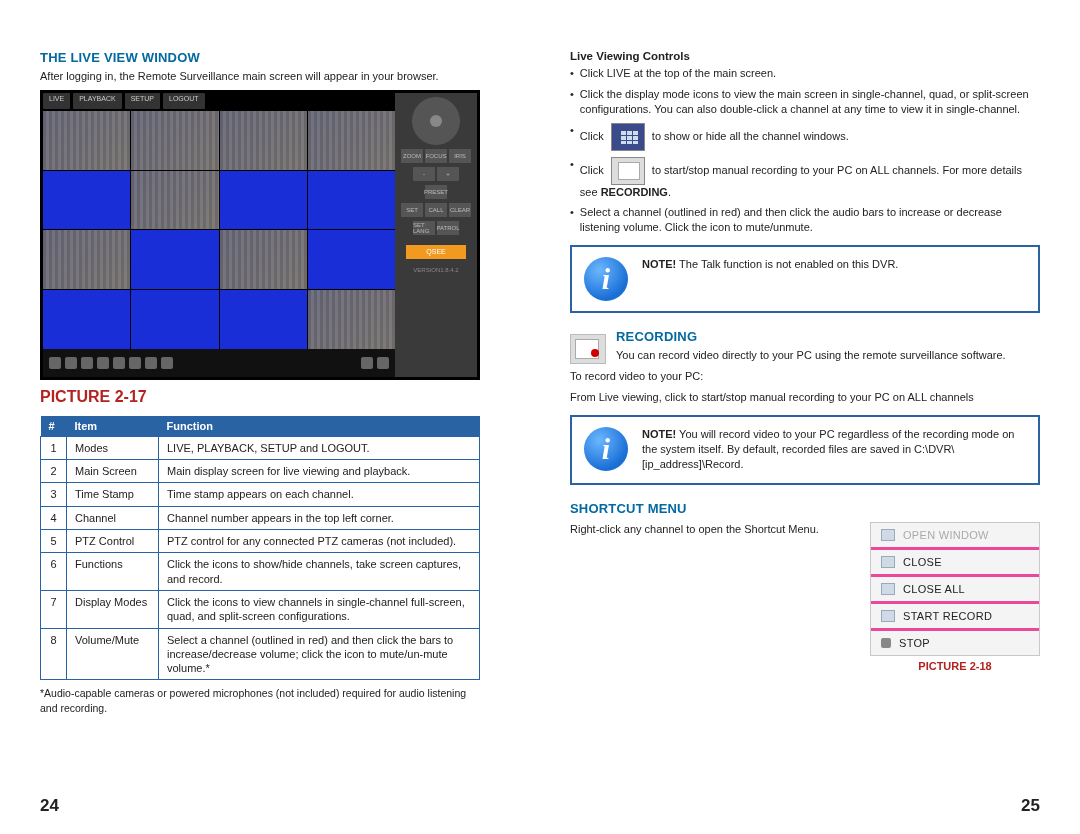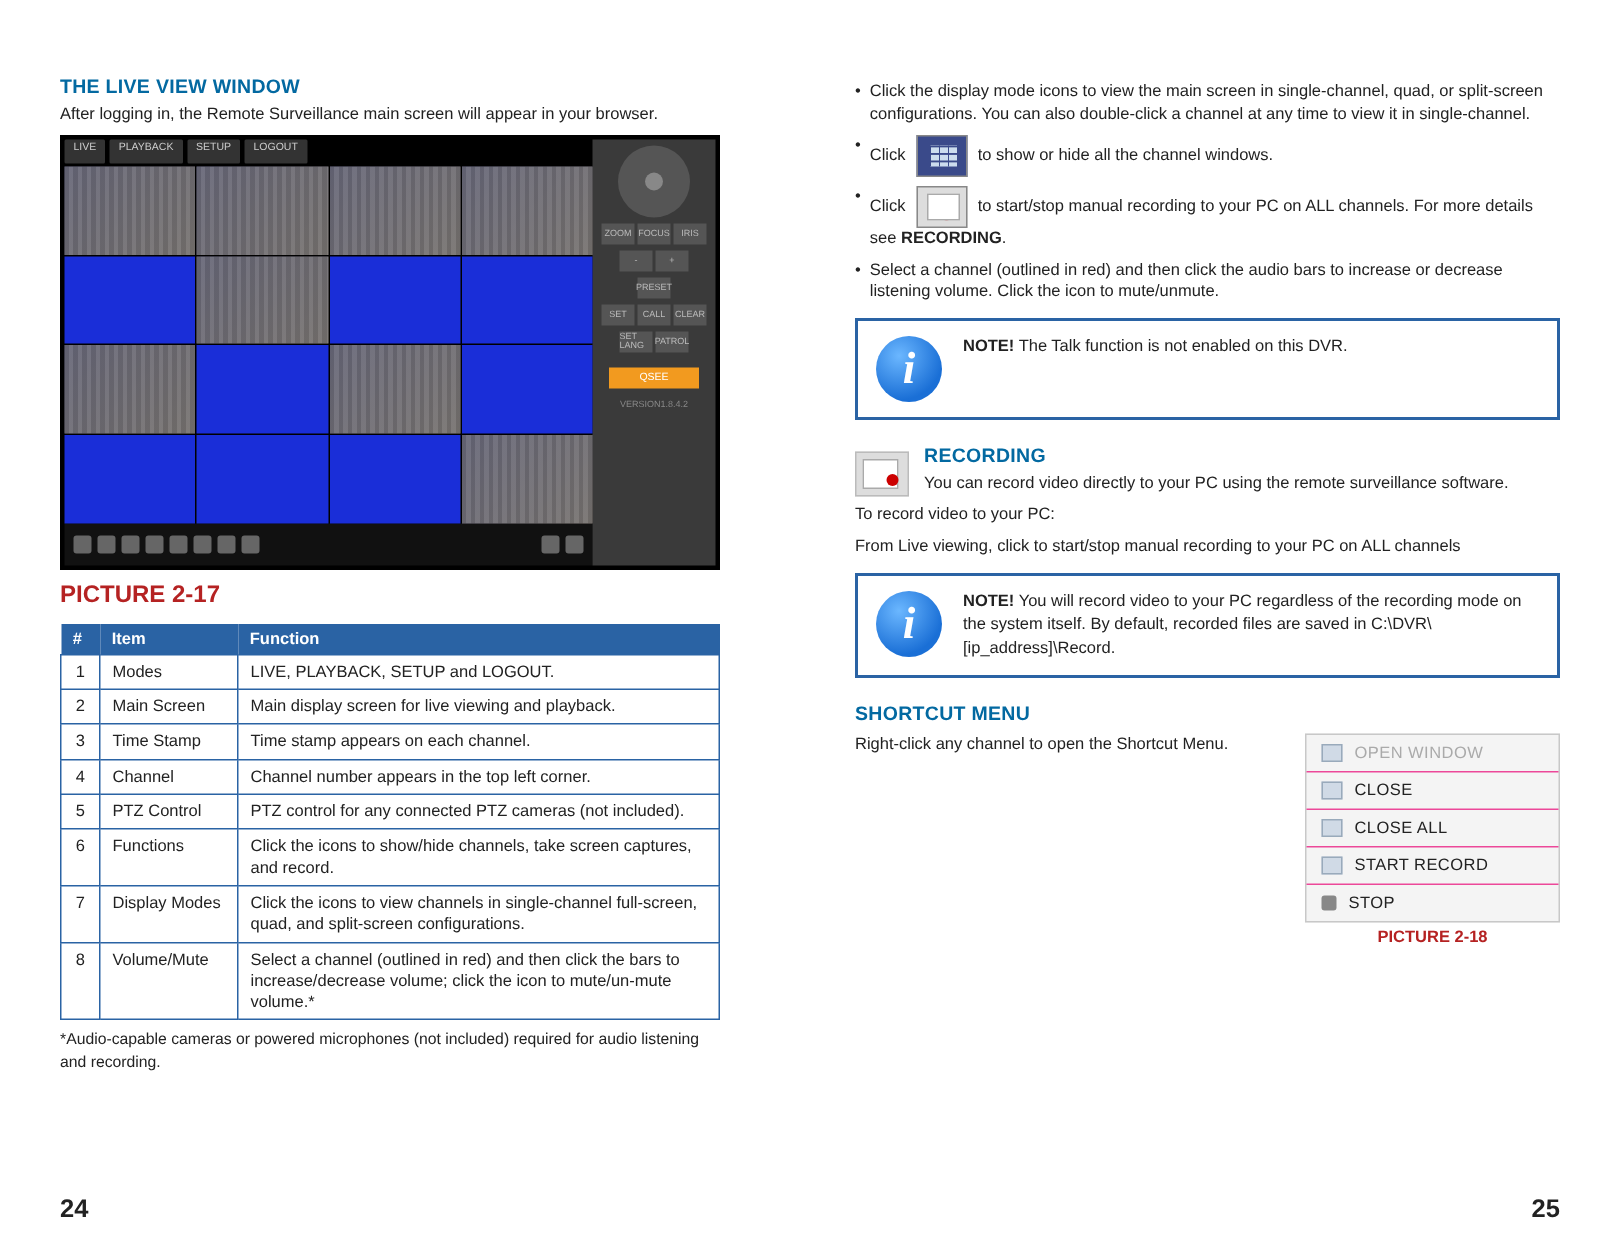--- a/index.html
+++ b/index.html
@@ -140,21 +140,21 @@
   }
   .rec-ico::before{content:"";position:absolute;top:4px;left:4px;width:22px;height:18px;background:#fff;border:1px solid #aaa;}
   .rec-ico::after{content:"";position:absolute;top:14px;left:20px;width:8px;height:8px;background:#c00;border-radius:50%;}
 
   .shortcut-wrap { display:flex; gap:22px; align-items:flex-start; margin-top:6px;}
   .shortcut-left { flex:1; }
   .shortcut-menu {
     width:170px; border:1px solid #c8c8c8; background:#f4f4f4;
     font-size:11px;
   }
-  .sm-item { display:flex; align-items:center; gap:8px; padding:6px 10px; border-bottom:1px solid #ec4899; font-family:"Segoe UI",Arial,sans-serif; letter-spacing:0.3px;}
+  .sm-item { display:flex; align-items:center; gap:8px; padding:6px 10px; border-bottom:3px solid #ec4899; font-family:"Segoe UI",Arial,sans-serif; letter-spacing:0.3px;}
   .sm-item:first-child { color:#aaa; }
   .sm-ico { width:14px;height:12px;background:#d0dae6;border:1px solid #9ab;}
   .sm-stop { width:10px;height:10px;background:#888;border-radius:2px;}
   .sm-item:last-child{border-bottom:none;}
 
   .page-num-left, .page-num-right {
     position:absolute; bottom:18px; font-weight:bold; font-size:17px;
   }
   .page-num-left { left:40px; }
   .page-num-right { right:40px; }
@@ -287,21 +287,25 @@
             <td>Volume/Mute</td>
             <td>Select a channel (outlined in red) and then click the bars to increase/decrease volume; click the icon to mute/un-mute volume.*</td>
           </tr>
         </tbody>
     </table>
 
     <div class="foot-note">*Audio-capable cameras or powered microphones (not included) required for audio listening and recording.</div>
   </div>
 
   <div class="col col-right">
+    <div class="sub-title">Live Viewing Controls</div>
     <ul class="bullet-list">
+      <li>
+          <span>Click LIVE at the top of the main screen.</span>
+        </li>
       <li>
           <span>Click the display mode icons to view the main screen in single-channel, quad, or split-screen configurations. You can also double-click a channel at any time to view it in single-channel.</span>
         </li>
       <li>
         <span>
           <span>Click</span>
           <span class="inline-ico grid"></span>
           <span>to show or hide all the channel windows.</span>
         </span>
       </li>

